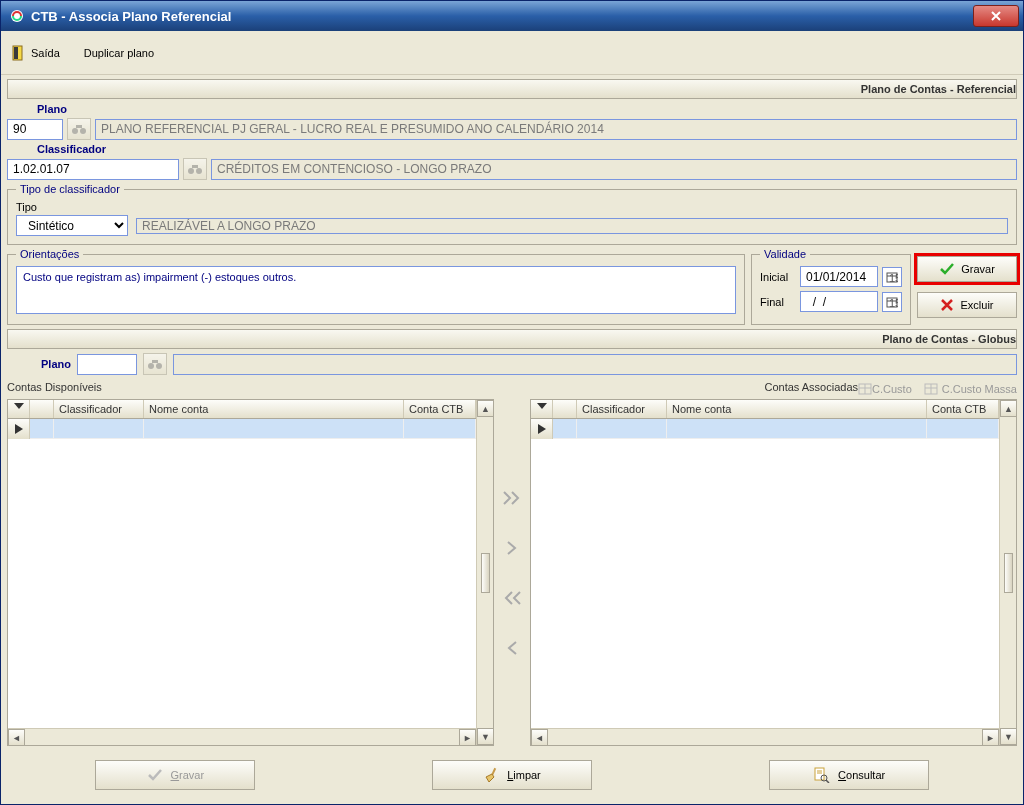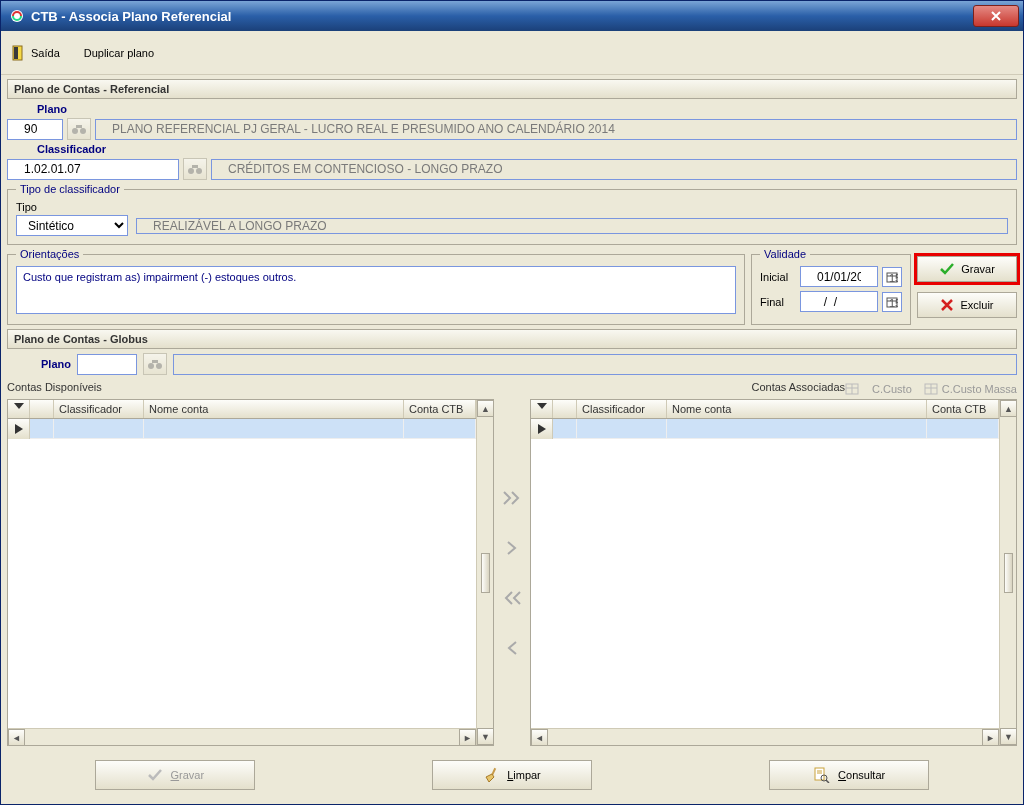--- a/index.html
+++ b/index.html
@@ -6,25 +6,25 @@
   body { margin: 0; background: #d4d0c8; width: 1024px; height: 805px; overflow: hidden; }
   .window { width: 1024px; height: 805px; background: #ece9d8; border: 1px solid #0a246a; display: flex; flex-direction: column; }
   .titlebar { height: 30px; background: linear-gradient(to bottom, #7aa5d6 0%, #2a5fa8 50%, #1b4079 100%); display: flex; align-items: center; padding: 0 4px 0 8px; color: #fff; }
   .titlebar .icon { width: 16px; height: 16px; margin-right: 6px; }
   .titlebar .title { flex: 1; font-weight: bold; font-size: 13px; }
   .close-btn { width: 46px; height: 22px; background: linear-gradient(to bottom,#e58a84,#c8372d); border: 1px solid #7a211c; border-radius: 3px; display: flex; align-items: center; justify-content: center; color:#fff; font-weight:bold; cursor:pointer;}
   .close-btn svg { width: 14px; height: 12px; }
   .menubar { height: 44px; background: #ece9d8; display: flex; align-items: center; padding: 2px 4px; border-bottom: 1px solid #d0cbb8; gap: 12px;}
   .menubar .menuitem { display:flex; align-items:center; gap:4px; padding: 2px 6px; cursor:pointer; }
   .content { flex:1; padding: 4px 6px 6px 6px; display:flex; flex-direction:column; gap:4px; overflow:hidden;}
-  .section-title { background: linear-gradient(to bottom,#f9f8f1,#e4e0cc); border:1px solid #aca899; text-align:left; font-weight:bold; color:#333; padding:3px 6px; }
+  .section-title { background: linear-gradient(to bottom,#f9f8f1,#e4e0cc); border:1px solid #aca899; text-align:right; font-weight:bold; color:#333; padding:3px 0; }
   .label-bold { color:#000080; font-weight:bold;padding-left:30px; }
   .row { display:flex; align-items:center; gap:4px; }
   input[type=text], .readonly-box, select {
-    border:1px solid #7a96df; background:#fff; height:21px; padding:0 16px; font-size:12px;
+    border:1px solid #7a96df; background:#fff; height:21px; padding:0 5px; font-size:12px;
   }
   .readonly-box { background:#ece9d8; color:#7a7a7a; display:flex; align-items:center; overflow:hidden; white-space:nowrap;}
   .lookup-btn { width:24px; height:22px; background:linear-gradient(to bottom,#fdfdfa,#e4e0cc); border:1px solid #aca899; display:flex; align-items:center; justify-content:center; cursor:pointer;}
   .lookup-btn.disabled { opacity:0.55; }
   fieldset { border:1px solid #aca899; margin:0; padding:6px 8px 8px 8px; }
   legend { color:#000080; padding:0 4px; }
   .orient-box { border:1px solid #7a96df; background:#fff; color:#000080; padding:4px 6px; height:48px; }
   .date-row { display:flex; align-items:center; gap:4px; margin-bottom:4px;}
   .cal-btn { width:20px; height:20px; border:1px solid #7a96df; background:#fff; display:flex; align-items:center; justify-content:center; cursor:pointer;}
   .side-btn { height:26px; border:1px solid #aca899; background:linear-gradient(to bottom,#fdfdfa,#e4e0cc); display:flex; align-items:center; justify-content:center; gap:6px; padding:0 12px; cursor:pointer;}
@@ -196,21 +196,21 @@
           </svg>
       </div>
       <div class="readonly-box" style="flex:1"></div>
     </div>
 
     <div style="display:flex; justify-content:space-between; align-items:flex-end;">
       <div class="grid-label">Contas Disponíveis</div>
       <div style="flex:1"></div>
       <div class="grid-label" style="margin-right:auto; position:relative; left:0;">Contas Associadas</div>
       <div class="toolbar-links">
-        <span style="display:flex; align-items:center; gap:13px;">
+        <span style="display:flex; align-items:center; gap:0;">
           <svg width="14" height="12" viewBox="0 0 14 12">
               <rect x="1" y="1" width="12" height="10" fill="none" stroke="#bbb"></rect>
               <line x1="1" y1="5" x2="13" y2="5" stroke="#bbb"></line>
               <line x1="7" y1="1" x2="7" y2="11" stroke="#bbb"></line>
             </svg>
           <span>C.Custo</span>
         </span>
         <span style="display:flex; align-items:center; gap:4px;">
           <svg width="14" height="12" viewBox="0 0 14 12">
               <rect x="1" y="1" width="12" height="10" fill="none" stroke="#bbb"></rect>

